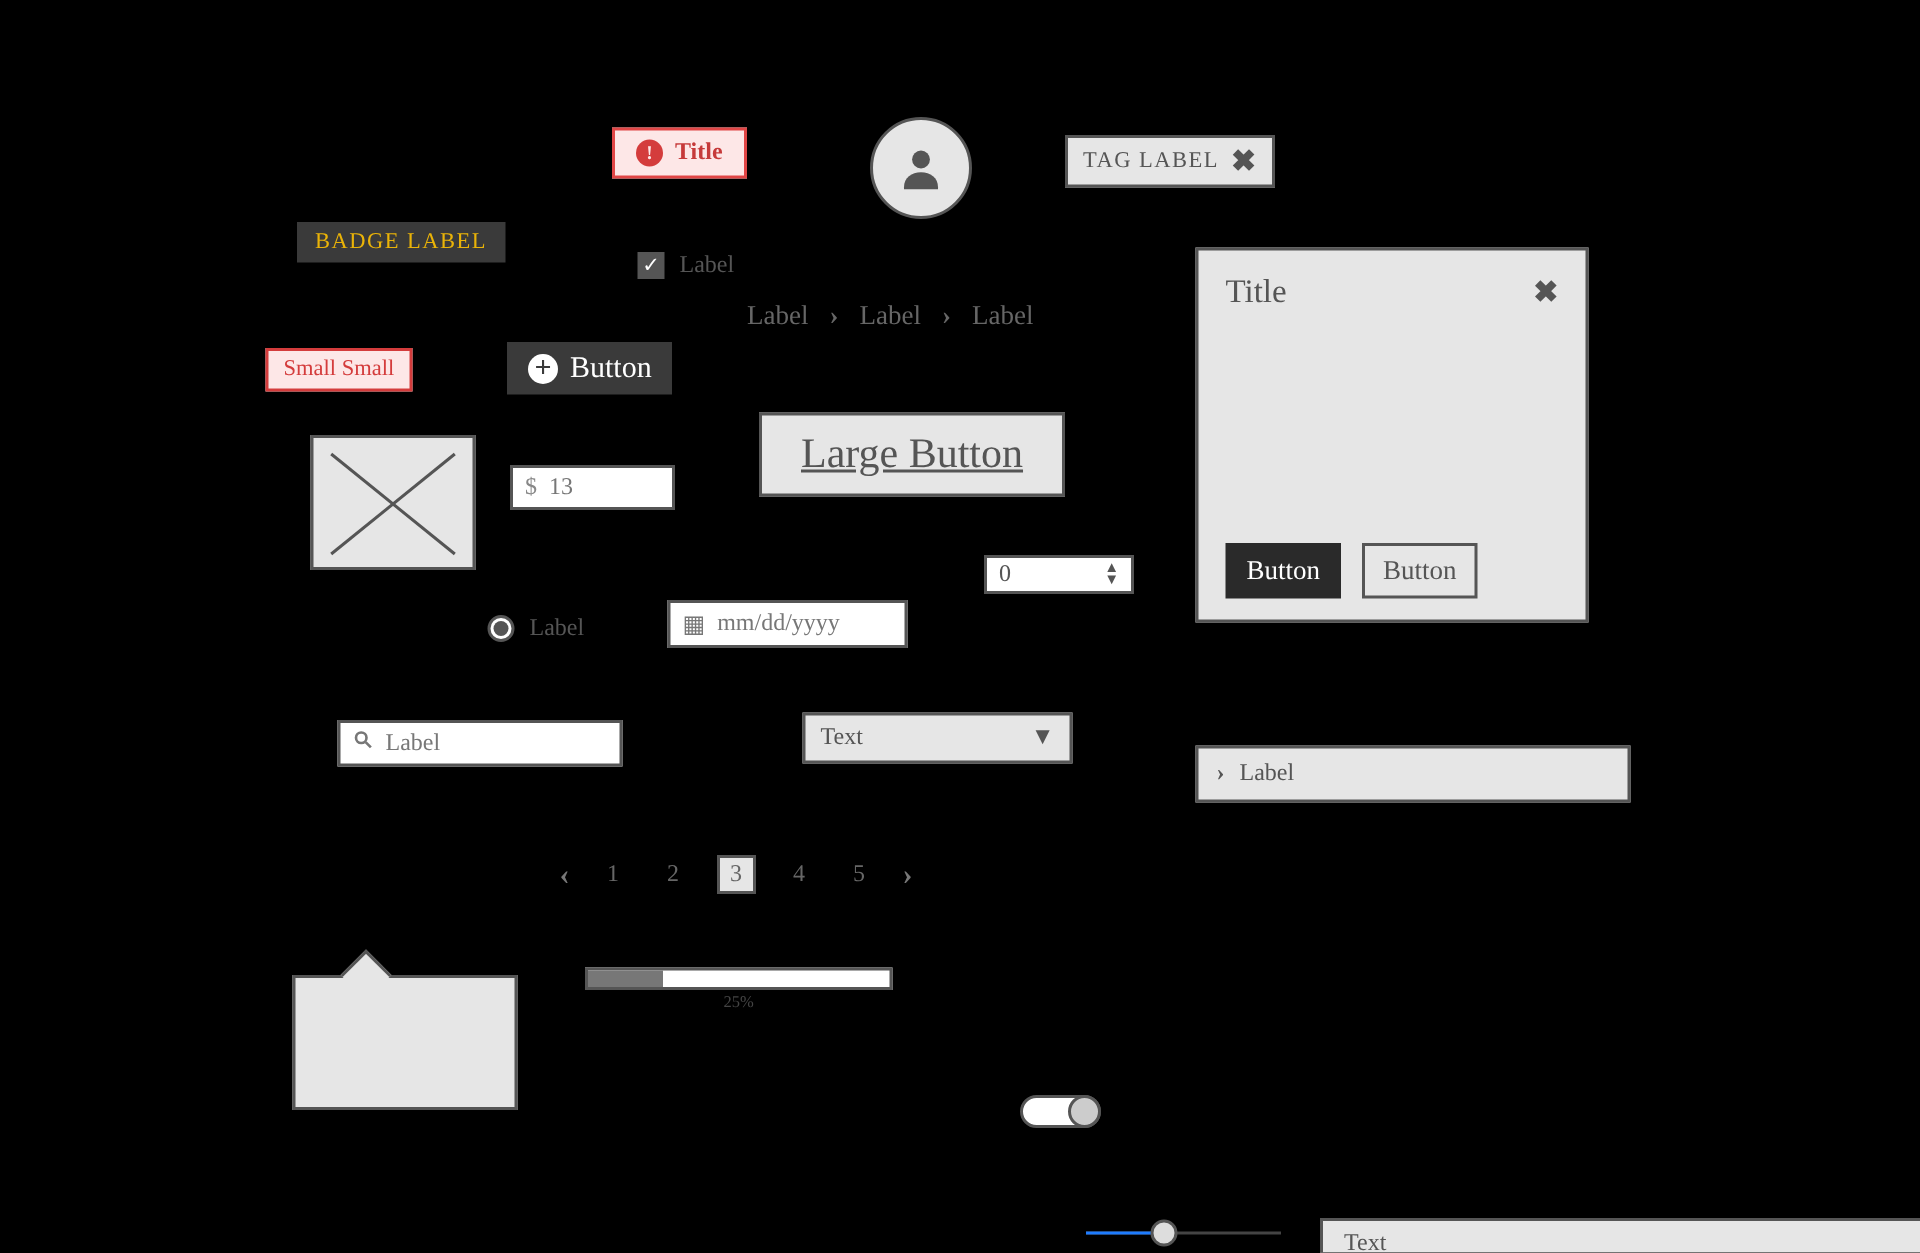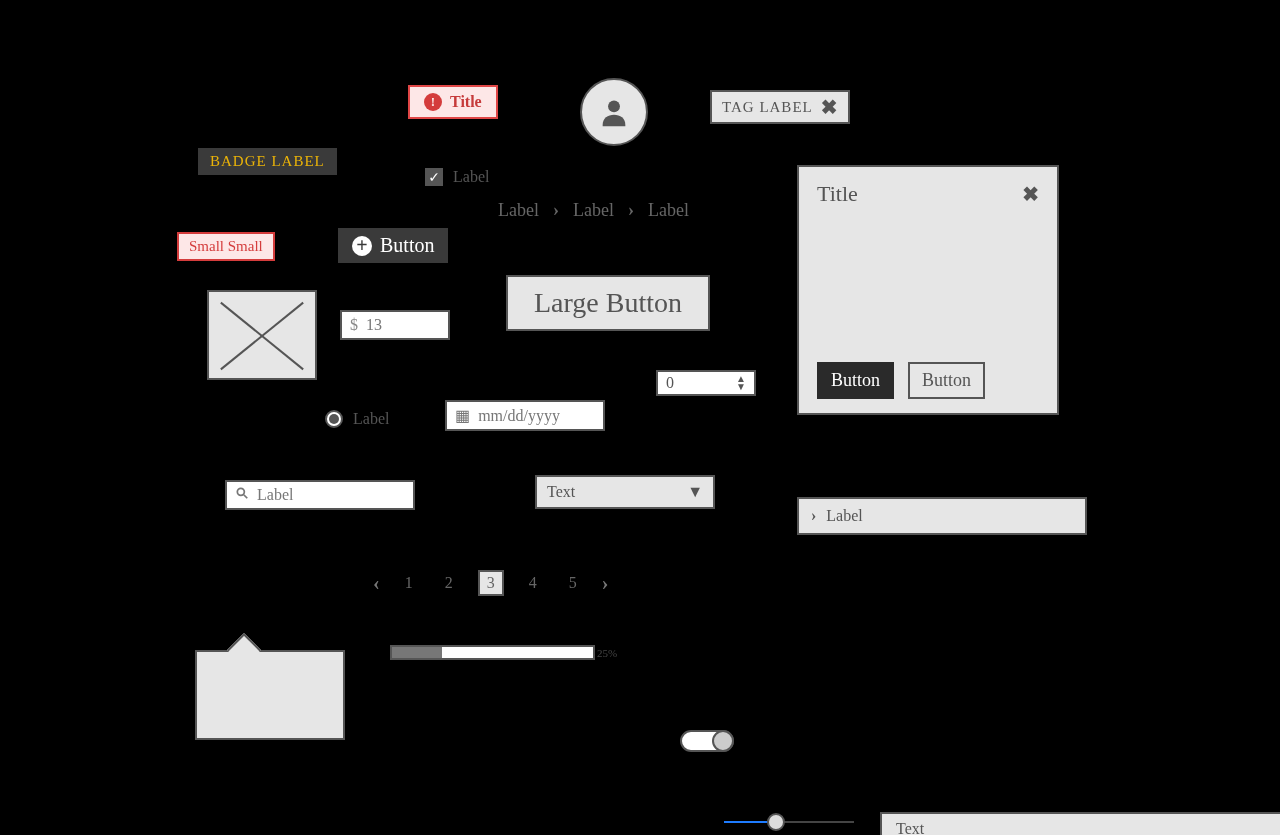--- a/index.html
+++ b/index.html
@@ -133,21 +133,21 @@
   
   .toggle {
     width:54px; height:22px; border:2px solid #555; border-radius:12px;
     background:#fff; position:relative;
   }
   .toggle .knob {
     width:22px; height:22px; border-radius:50%; border:2px solid #555;
     background:#ccc; position:absolute; right:-2px; top:-2px;
   }
   
-  .progress { display:flex; flex-direction:row; align-items:center; gap:2px;}
+  .progress { display:flex; flex-direction:column; align-items:center; gap:2px;}
   .progress .bar {
     width:205px; height:15px; border:2px solid #555; background:#fff; position:relative;
   }
   .progress .fill { position:absolute; left:0; top:0; bottom:0; width:25%; background:#777;}
   .progress .lbl { font-size:11px; color:#444;}
   
   .slider { width:130px; position:relative; height:20px;}
   .slider .track { position:absolute; top:9px; left:0; right:0; height:2px; background:#444;}
   .slider .active { position:absolute; top:9px; left:0; width:40%; height:2px; background:#1e7cff;}
   .slider .knob {
@@ -219,21 +219,21 @@
 
 <div class="el small-btn" style="left:177px; top:232px;">
   <span>Small Small</span>
 </div>
 
 <div class="el dark-btn" style="left:338px; top:228px;">
   <span class="plus-circle">+</span>
   <span>Button</span>
 </div>
 
-<div class="el large-btn" style="left:506px; top:275px;">
+<div class="el large-btn" style="left:506px; top:275px;text-decoration:underline;">
   <span>Large Button</span>
 </div>
 
 <div class="el imgph" style="left:207px; top:290px;"></div>
 
 <div class="el input" style="left:340px; top:310px; width:110px;">
   <span class="prefix">$</span>
   <span>13</span>
 </div>
 

